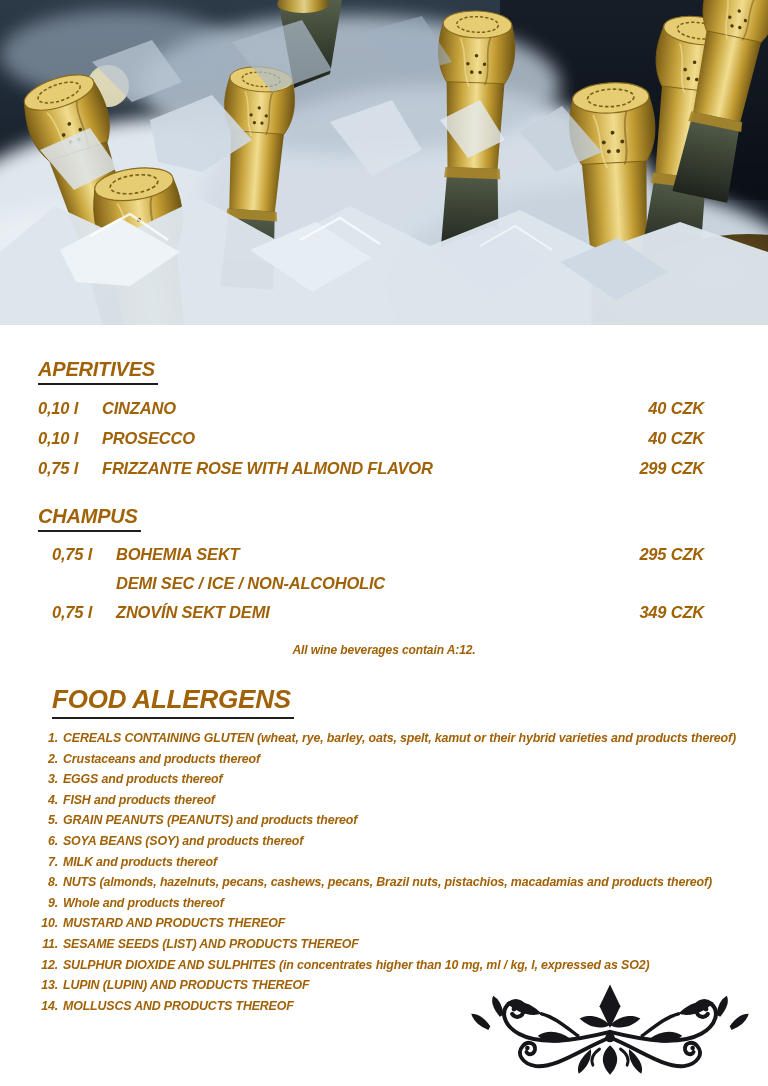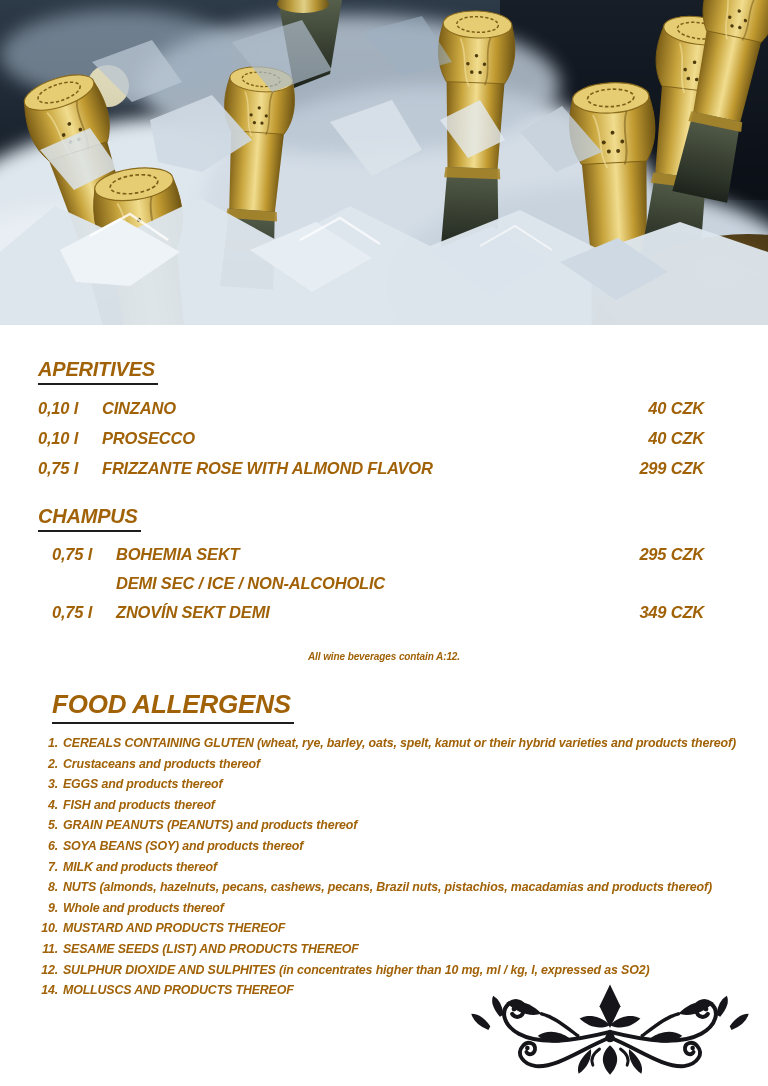--- a/index.html
+++ b/index.html
@@ -32,23 +32,23 @@
     height:30px;line-height:30px;
     font-size:16.5px;letter-spacing:-0.2px;
     padding-left:38px;padding-right:64px;
   }
   .row.champus{padding-left:52px;height:29px;line-height:29px;}
   .row .vol{width:54px;flex:0 0 auto;}
   .row .gap{width:10px;flex:0 0 auto;}
   .row .nm{flex:1 1 auto;white-space:nowrap;}
   .row .pr{flex:0 0 auto;text-align:right;}
   .note{
-    margin-top:24px;
+    margin-top:16px;
     text-align:center;
-    font-size:10px;letter-spacing:-0.1px;
+    font-size:12px;letter-spacing:-0.1px;
   }
   .sec-allergens{margin:27px 0 0 52px;}
   .sec-allergens .sec-title{font-size:26px;}
   .alist{margin-top:9px;}
   .arow{
     display:flex;align-items:baseline;
     line-height:20.6px;
     font-size:12.4px;letter-spacing:-0.15px;
     white-space:nowrap;
   }
@@ -252,20 +252,24 @@
       </div>
     <div class="arow">
         <span class="anum">11.</span>
         <span class="atext">SESAME SEEDS (LIST) AND PRODUCTS THEREOF</span>
       </div>
     <div class="arow">
         <span class="anum">12.</span>
         <span class="atext">SULPHUR DIOXIDE AND SULPHITES (in concentrates higher than 10 mg, ml / kg, l, expressed as SO2)</span>
       </div>
     <div class="arow">
+        <span class="anum">13.</span>
+        <span class="atext">LUPIN (LUPIN) AND PRODUCTS THEREOF</span>
+      </div>
+    <div class="arow">
         <span class="anum">14.</span>
         <span class="atext">MOLLUSCS AND PRODUCTS THEREOF</span>
       </div>
   </div>
 
   <svg class="flourish" viewBox="0 0 320 100" aria-hidden="true">
     <defs>
       <g id="halfVine">
         <path d="M160,52 C120,62 86,66 64,54 C48,45 44,30 54,22 C62,16 72,22 69,31 C67,37 60,38 57,33" fill="none" stroke="#15151a" stroke-width="4.2" stroke-linecap="round"></path>
         <path d="M160,58 C130,70 104,90 82,88 C68,86 61,75 68,67 C73,61 82,63 81,71 C80,76 74,77 72,73" fill="none" stroke="#15151a" stroke-width="4" stroke-linecap="round"></path>

